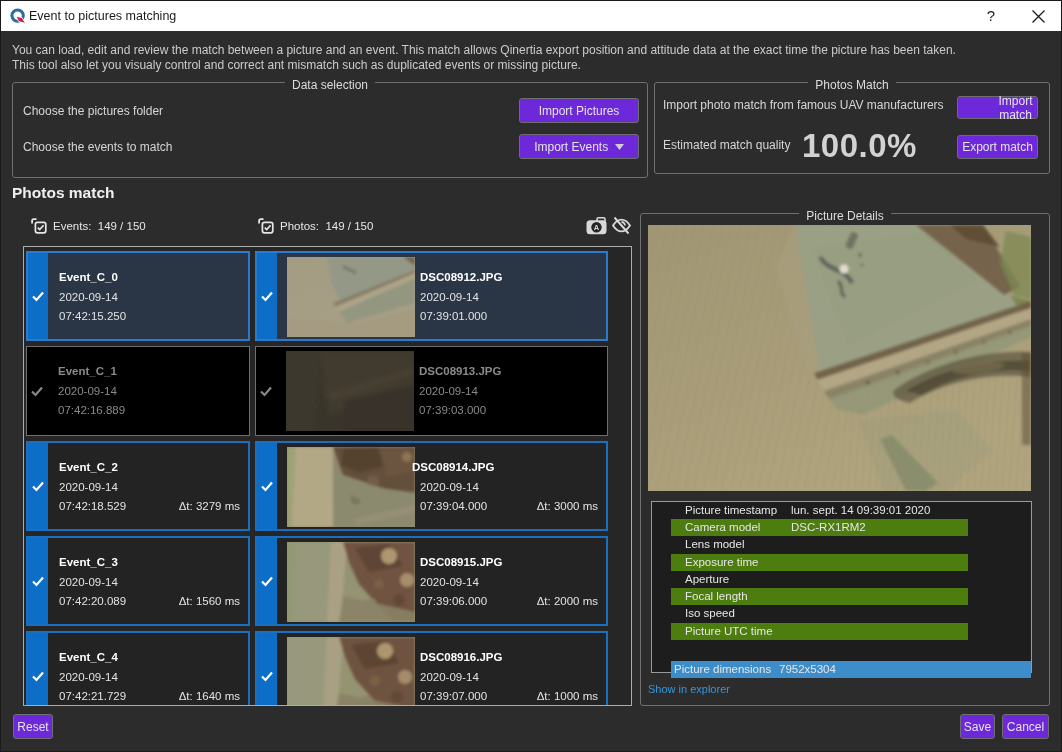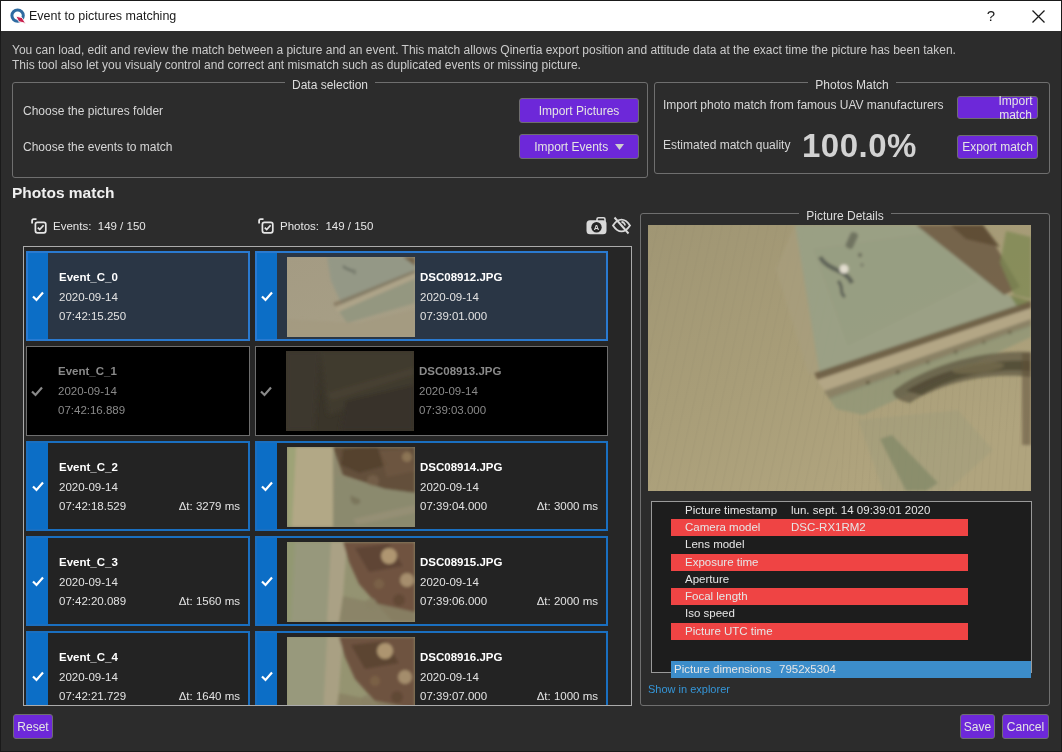--- a/index.html
+++ b/index.html
@@ -28,21 +28,21 @@
   .sidebar { position:absolute; left:0; top:0; bottom:0; width:20px; background:#0c6ec6; }
   .sidebar.gray { background:transparent; }
   .chk { position:absolute; left:3px; top:50%; margin-top:-7px; width:14px; height:14px; }
   .cname { position:absolute; font-size:11.5px; font-weight:bold; color:#fff; }
   .cline { position:absolute; font-size:11.5px; color:#e2e2e2; }
   .dt { position:absolute; right:8px; font-size:11.5px; color:#e2e2e2; }
   .dis-card .cname, .dis-card .cline, .dis-card .dt { color:#8a8a8a; }
   .thumb { position:absolute; left:30px; top:4px; width:128px; height:80px; }
   .tbl { position:absolute; left:10px; top:287px; width:381px; height:172px; border:1px solid #9a9a9a; background:#1d1d1d; }
   .trow { position:absolute; left:12px; width:304px; height:17.2px; font-size:11.5px; color:#e6e6e6; }
-  .trow.alt { background:#ef4444; }
+  .trow.alt { background:#4d7c0f; }
   .trow .rlbl { position:absolute; left:21px; top:2px; }
   .trow .rval { position:absolute; left:127px; top:2px; }
   .indent { position:absolute; left:0; top:0; bottom:0; width:19px; background:#1d1d1d; }
   .selrow { background:#3c8dca !important; left:19px !important; width:360px !important;margin-top:21px; }
   .selrow .rlbl { left:3px; }
   .selrow .rval { left:108px; }
   .link { position:absolute; left:7px; top:469px; font-size:11px; color:#3596d8; }
 </style>
 </head>
 <body>
@@ -217,21 +217,21 @@
      <polygon points="46,0 128,0 128,46 98,42 56,28" fill="#64503b"></polygon>
      <polygon points="56,2 90,0 102,18 72,26 54,18" fill="#52402f" opacity="0.9"></polygon>
      <polygon points="92,4 122,2 128,24 100,30" fill="#6d5540" opacity="0.9"></polygon>
      <circle cx="120" cy="10" r="5" fill="#9a8260" opacity="0.7"></circle>
      <circle cx="86" cy="34" r="6" fill="#75604a" opacity="0.8"></circle>
      <polygon points="48,28 98,42 128,46 128,80 46,80" fill="#8b8a6e"></polygon>
      <path d="M64 48 C68 52 75 50 73 56 C68 60 62 56 64 48" fill="#7a765c"></path>
      <polygon points="66,72 128,58 128,66 70,78" fill="#979076" opacity="0.8"></polygon>
    </g>
  </svg></div>
-      <div class="cname" style="left:163px; top:18px;">DSC08914.JPG</div>
+      <div class="cname" style="left:155px; top:18px;">DSC08914.JPG</div>
       <div class="cline" style="left:163px; top:37.5px;">2020-09-14</div>
       <div class="cline" style="left:163px; top:57px;">07:39:04.000</div>
       <div class="dt" style="top:57px;">Δt: 3000 ms</div>
     </div>
     <div class="card ev norm-card" style="top:289px">
       <div class="sidebar">
         <svg class="chk" viewBox="0 0 14 14">
           <path d="M2 7.5 L5.5 11 L12 3.5" stroke="#ffffff" stroke-width="2.2" fill="none"></path>
         </svg>
       </div>

